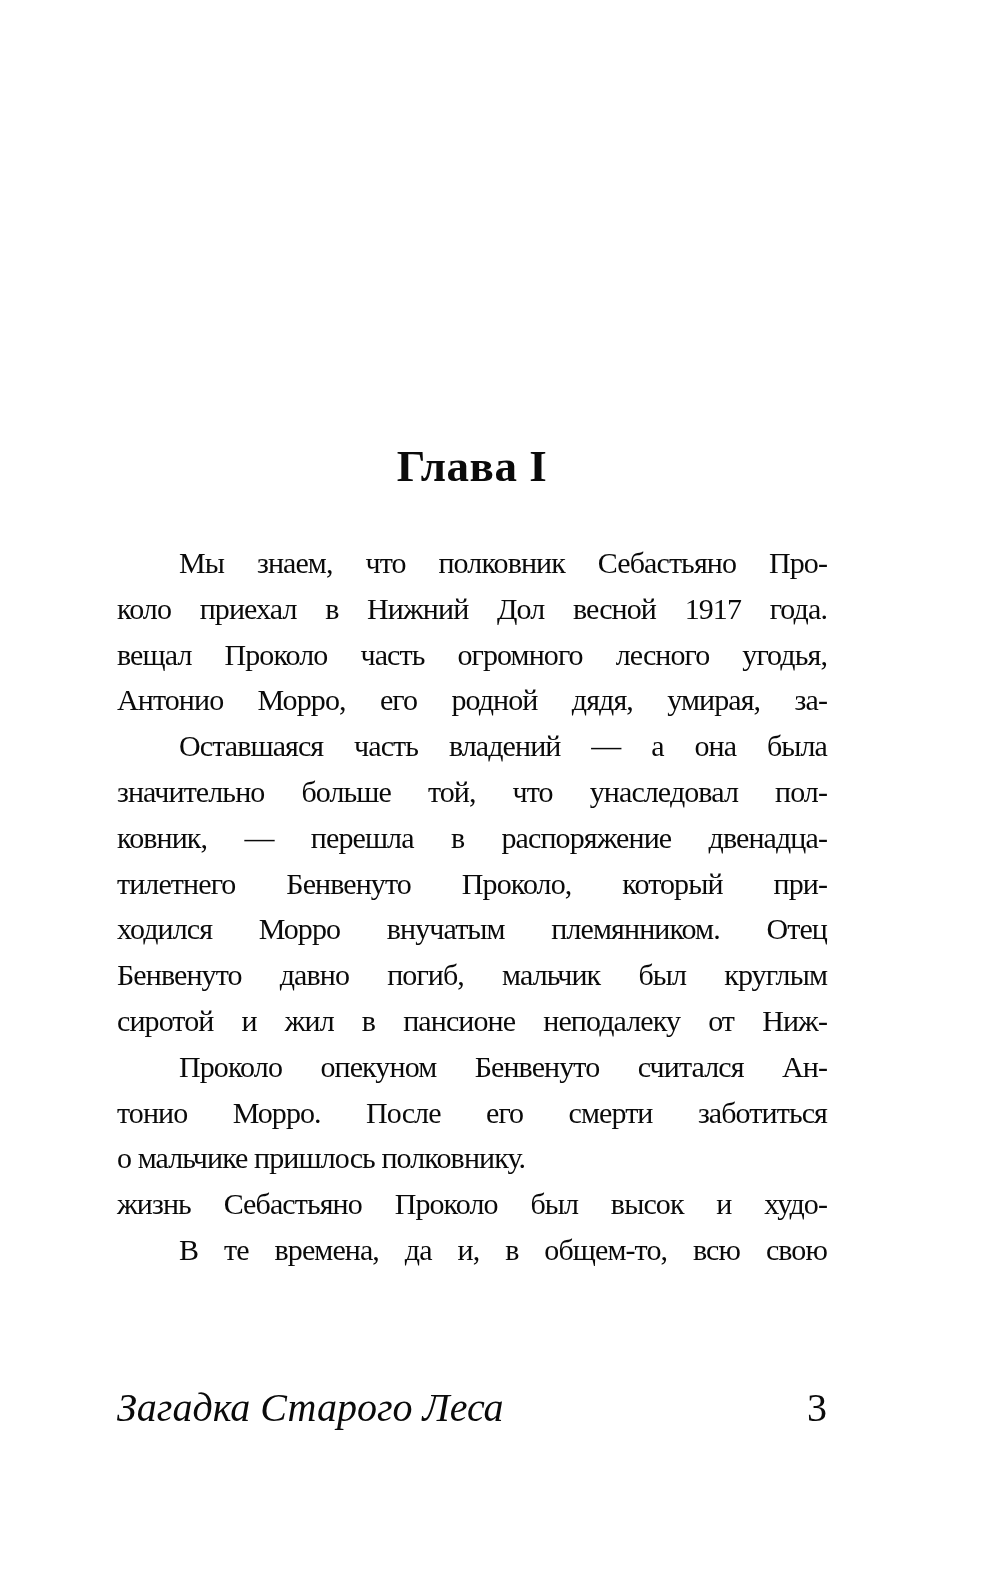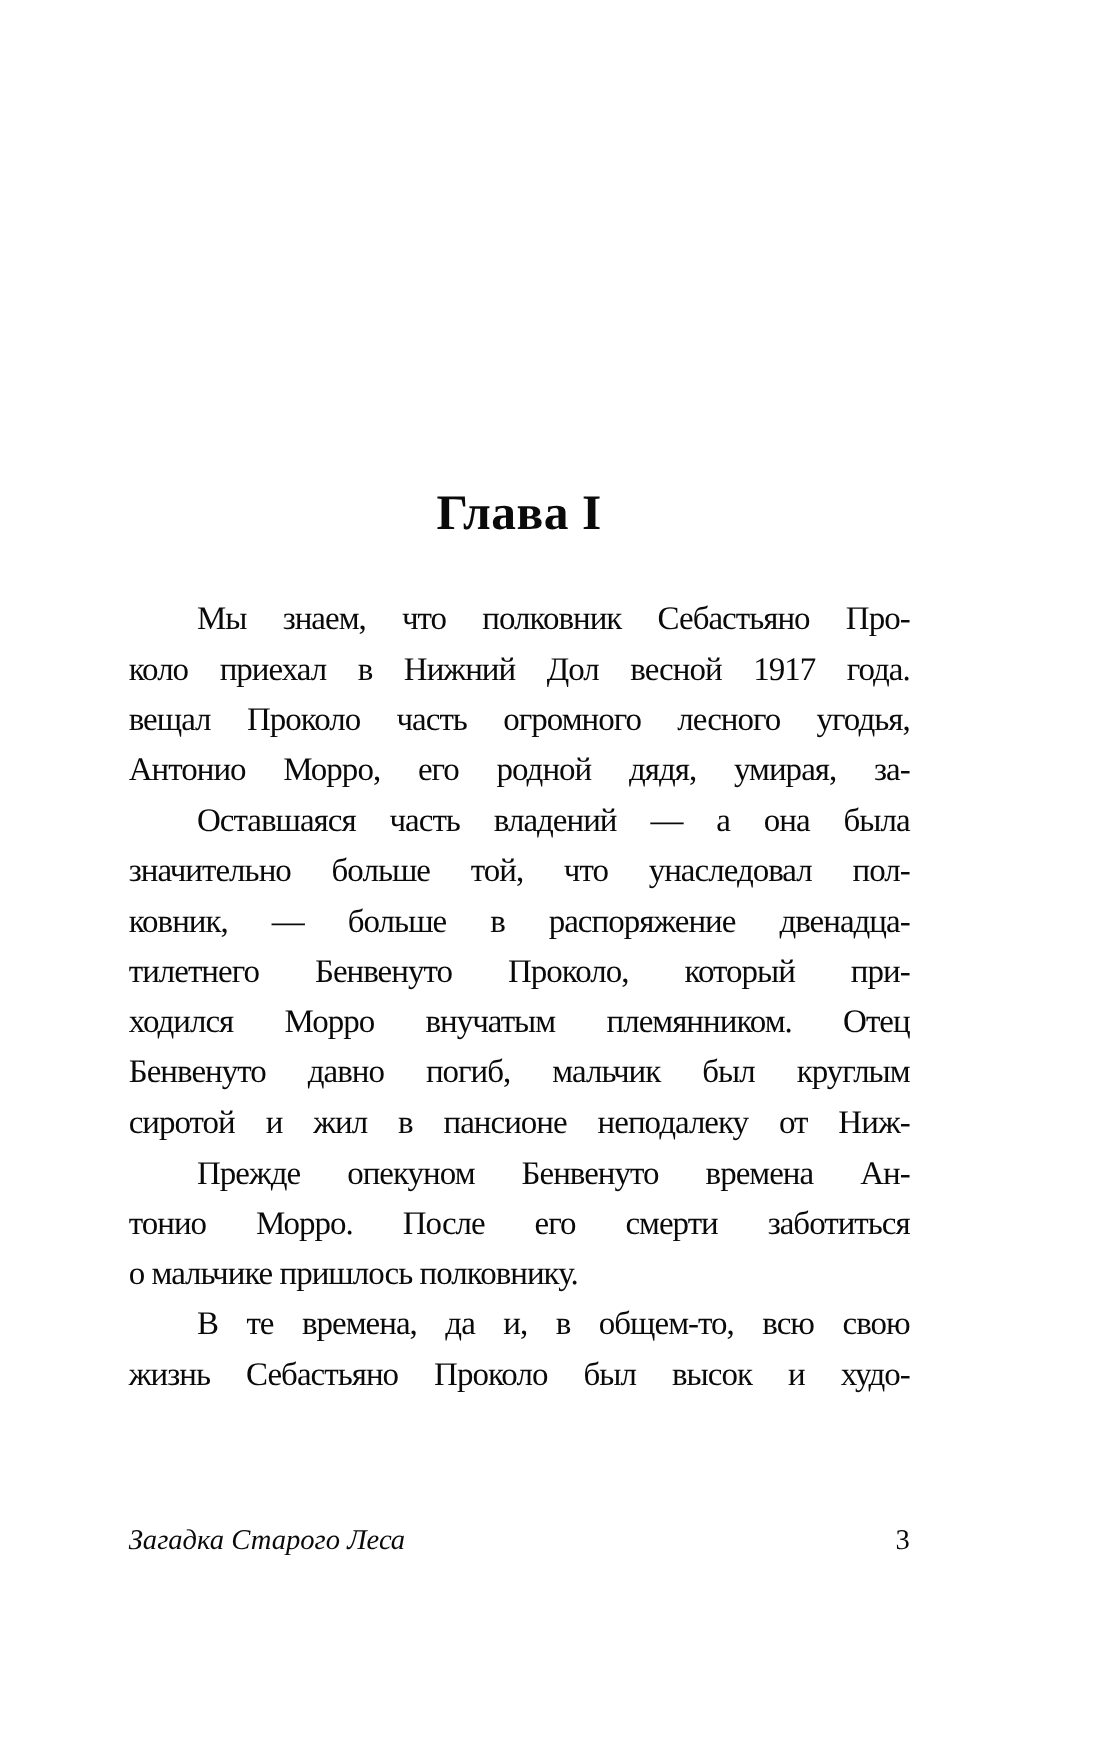--- a/index.html
+++ b/index.html
@@ -52,21 +52,21 @@
     text-align-last: left;
   }
   .page-footer {
     position: absolute;
     top: 1384px;
     left: 117px;
     width: 710px;
     display: flex;
     justify-content: space-between;
     align-items: baseline;
-    font-size: 26px;
+    font-size: 40px;
     line-height: 1.2;
   }
   .book-title {
     font-style: italic;
     letter-spacing: 0;
   }
   .page-number {
     font-style: normal;
   }
 </style>
@@ -80,34 +80,34 @@
   <div class="body-text" id="body-text">
       <div class="paragraph">
         <div class="line first">Мы знаем, что полковник Себастьяно Про-</div>
         <div class="line">коло приехал в Нижний Дол весной 1917 года.</div>
         <div class="line">вещал Проколо часть огромного лесного угодья,</div>
         <div class="line">Антонио Морро, его родной дядя, умирая, за-</div>
       </div>
       <div class="paragraph">
         <div class="line first">Оставшаяся часть владений — а она была</div>
         <div class="line">значительно больше той, что унаследовал пол-</div>
-        <div class="line">ковник, — больше в распоряжение двенадца-</div>
+        <div class="line">ковник, — перешла в распоряжение двенадца-</div>
         <div class="line">тилетнего Бенвенуто Проколо, который при-</div>
         <div class="line">ходился Морро внучатым племянником. Отец</div>
         <div class="line">Бенвенуто давно погиб, мальчик был круглым</div>
         <div class="line">сиротой и жил в пансионе неподалеку от Ниж-</div>
       </div>
       <div class="paragraph">
-        <div class="line first">Прежде опекуном Бенвенуто времена Ан-</div>
+        <div class="line first">Проколо опекуном Бенвенуто считался Ан-</div>
         <div class="line">тонио Морро. После его смерти заботиться</div>
         <div class="line short">о мальчике пришлось полковнику.</div>
       </div>
       <div class="paragraph">
+        <div class="line">жизнь Себастьяно Проколо был высок и худо-</div>
         <div class="line first">В те времена, да и, в общем-то, всю свою</div>
-        <div class="line">жизнь Себастьяно Проколо был высок и худо-</div>
       </div>
     </div>
 
   <div class="page-footer">
     <span class="book-title">Загадка Старого Леса</span>
     <span class="page-number">3</span>
   </div>
 
 </div>
 

